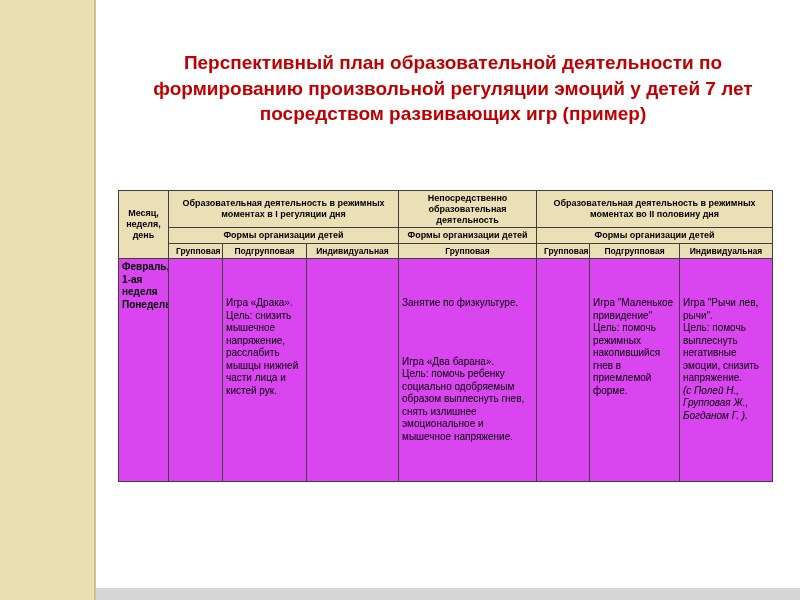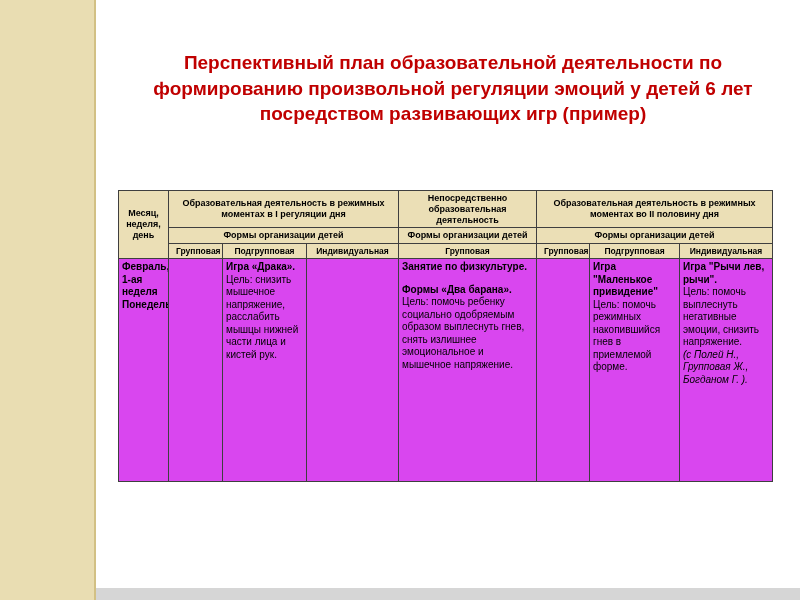--- a/index.html
+++ b/index.html
@@ -50,34 +50,34 @@
     text-align:left;
     font-size:10px;
     line-height:1.25;
   }
   .body-row td { height:218px; }
   .date-cell {
     font-weight:bold;
     font-size:10.5px;
     white-space:pre-line;
   }
-  .game-title { font-weight:bold; display:block; }
+  .game-title { font-weight:normal; display:block;margin-top:36px; }
   .game-body { display:block; }
   .spacer { height:10px; }
   .note { font-style:italic; display:block; }
 </style>
 </head>
 <body>
 
 <div class="screen">
   <div class="left-band"></div>
   <div class="bottom-strip"></div>
 
   <div class="content">
-    <div class="page-title">Перспективный план образовательной деятельности по формированию произвольной регуляции эмоций у детей 6 лет посредством развивающих игр (пример)</div>
+    <div class="page-title">Перспективный план образовательной деятельности по формированию произвольной регуляции эмоций у детей 7 лет посредством развивающих игр (пример)</div>
 
     <table class="plan-table">
       <colgroup>
         <col style="width:50px">
           <col style="width:54px">
           <col style="width:84px">
           <col style="width:92px">
         <col style="width:138px">
           <col style="width:53px">
           <col style="width:90px">
@@ -110,21 +110,21 @@
 Понедельник</td>
         <td></td>
         <td>
           <span class="game-title">Игра «Драка».</span>
           <span class="game-body">Цель: снизить мышечное напряжение, расслабить мышцы нижней части лица и кистей рук.</span>
         </td>
         <td></td>
         <td>
           <span class="game-title">Занятие по физкультуре.</span>
           <div class="spacer"></div>
-          <span class="game-title">Формы «Два барана».</span>
+          <span class="game-title">Игра «Два барана».</span>
           <span class="game-body">Цель: помочь ребенку социально одобряемым образом выплеснуть гнев, снять излишнее эмоциональное и мышечное напряжение.</span>
         </td>
         <td></td>
         <td>
           <span class="game-title">Игра "Маленькое привидение"</span>
           <span class="game-body">Цель: помочь режимных накопившийся гнев в приемлемой форме.</span>
         </td>
         <td>
           <span class="game-title">Игра "Рычи лев, рычи".</span>
           <span class="game-body">Цель: помочь выплеснуть негативные эмоции, снизить напряжение.</span>

